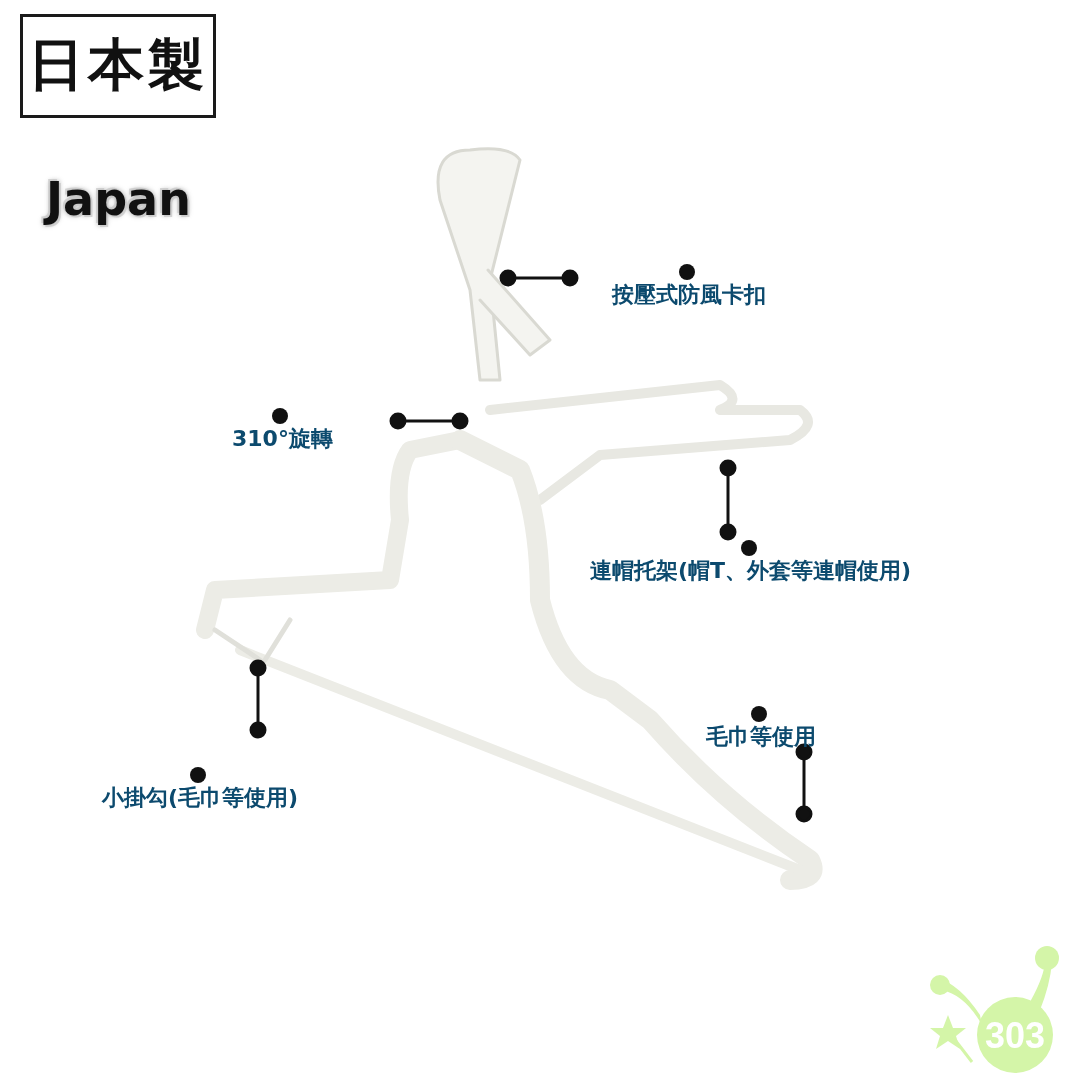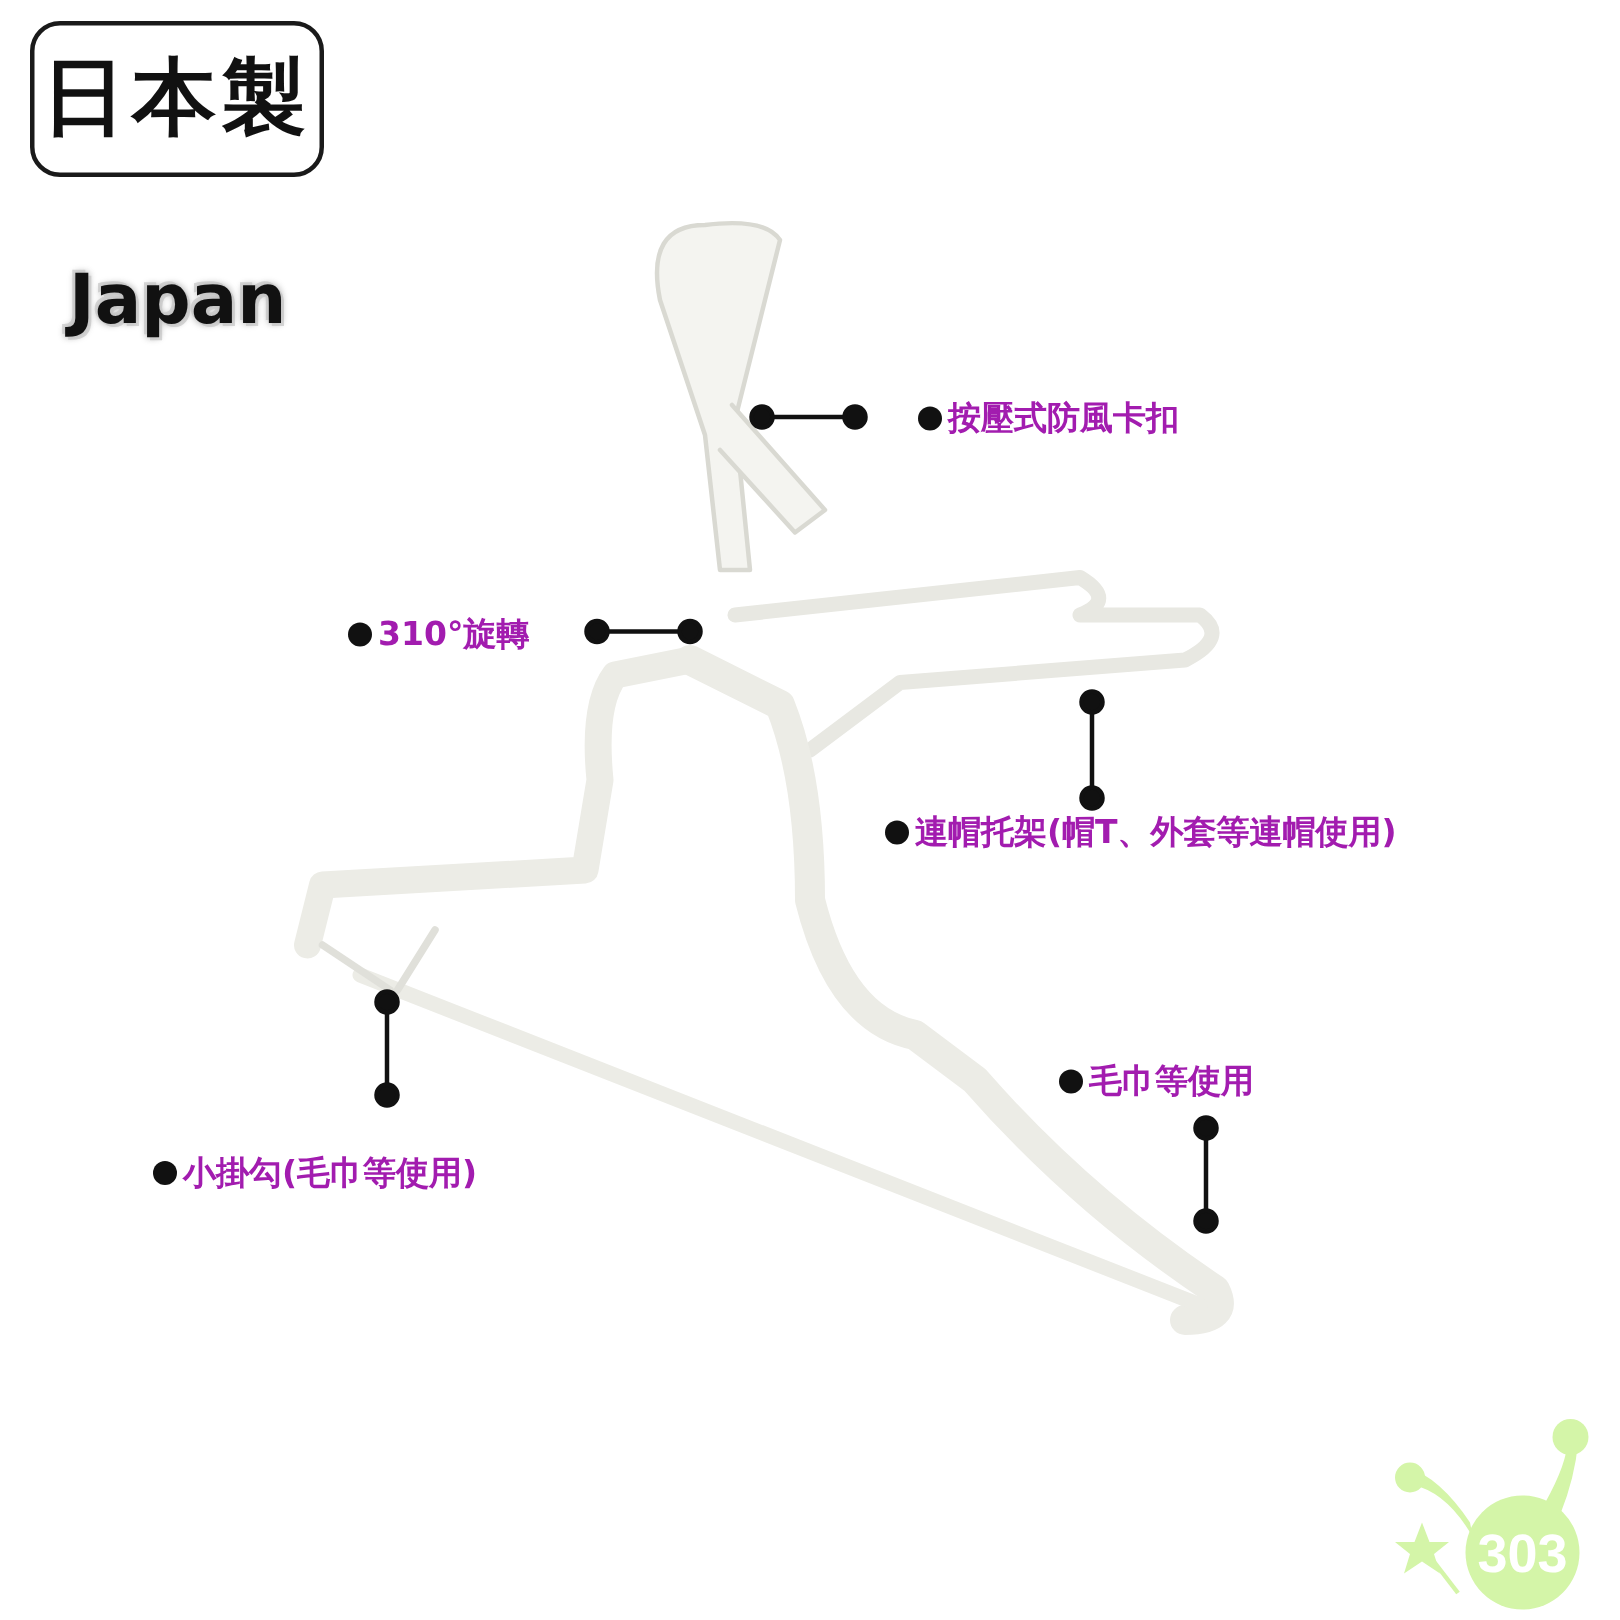--- a/index.html
+++ b/index.html
@@ -1,26 +1,26 @@
 <!DOCTYPE html>
 <html><head>
 <meta charset="utf-8">
 <style>
   html, body { margin: 0; padding: 0; background: #ffffff; }
   body { width: 1080px; height: 1080px; position: relative; overflow: hidden;
          font-family: "DejaVu Sans", sans-serif; color: #111; }
   .badge { position: absolute; left: 20px; top: 14px; width: 196px; height: 104px;
-           border: 3px solid #1a1a1a; border-radius: 20px; box-sizing: border-box;
+           border: 3px solid #1a1a1a; border-radius: 0; box-sizing: border-box;
            display: flex; align-items: center; justify-content: center; background: #fff; }
   .badge-text { font-size: 56px; font-weight: bold; letter-spacing: 4px; color: #111; }
   .origin { position: absolute; left: 46px; top: 134px; font-size: 46px; font-weight: bold;
             color: #111; text-shadow: 0 0 4px #bbb, 0 0 6px #ccc, 2px 2px 0 #d8d8d8, -2px -2px 0 #d8d8d8; margin-top: 38px; }
   .hanger { position: absolute; left: 0; top: 0; width: 1080px; height: 1080px; }
-  .label { position: absolute; font-size: 22px; font-weight: bold; color: #a21caf; white-space: nowrap;
-           display: flex; align-items: center; }
+  .label { position: absolute; font-size: 22px; font-weight: bold; color: #0c4a6e; white-space: nowrap;
+           display: flex; align-items: center; flex-direction: column; }
   .dot { display: inline-block; width: 16px; height: 16px; border-radius: 50%; background: #111; margin-right: 4px; }
   .logo { position: absolute; left: 920px; top: 940px; width: 160px; height: 140px; }
 </style>
 </head>
 <body>
 
 <div class="badge">
   <span class="badge-text">日本製</span>
 </div>
 <div class="origin">Japan</div>

